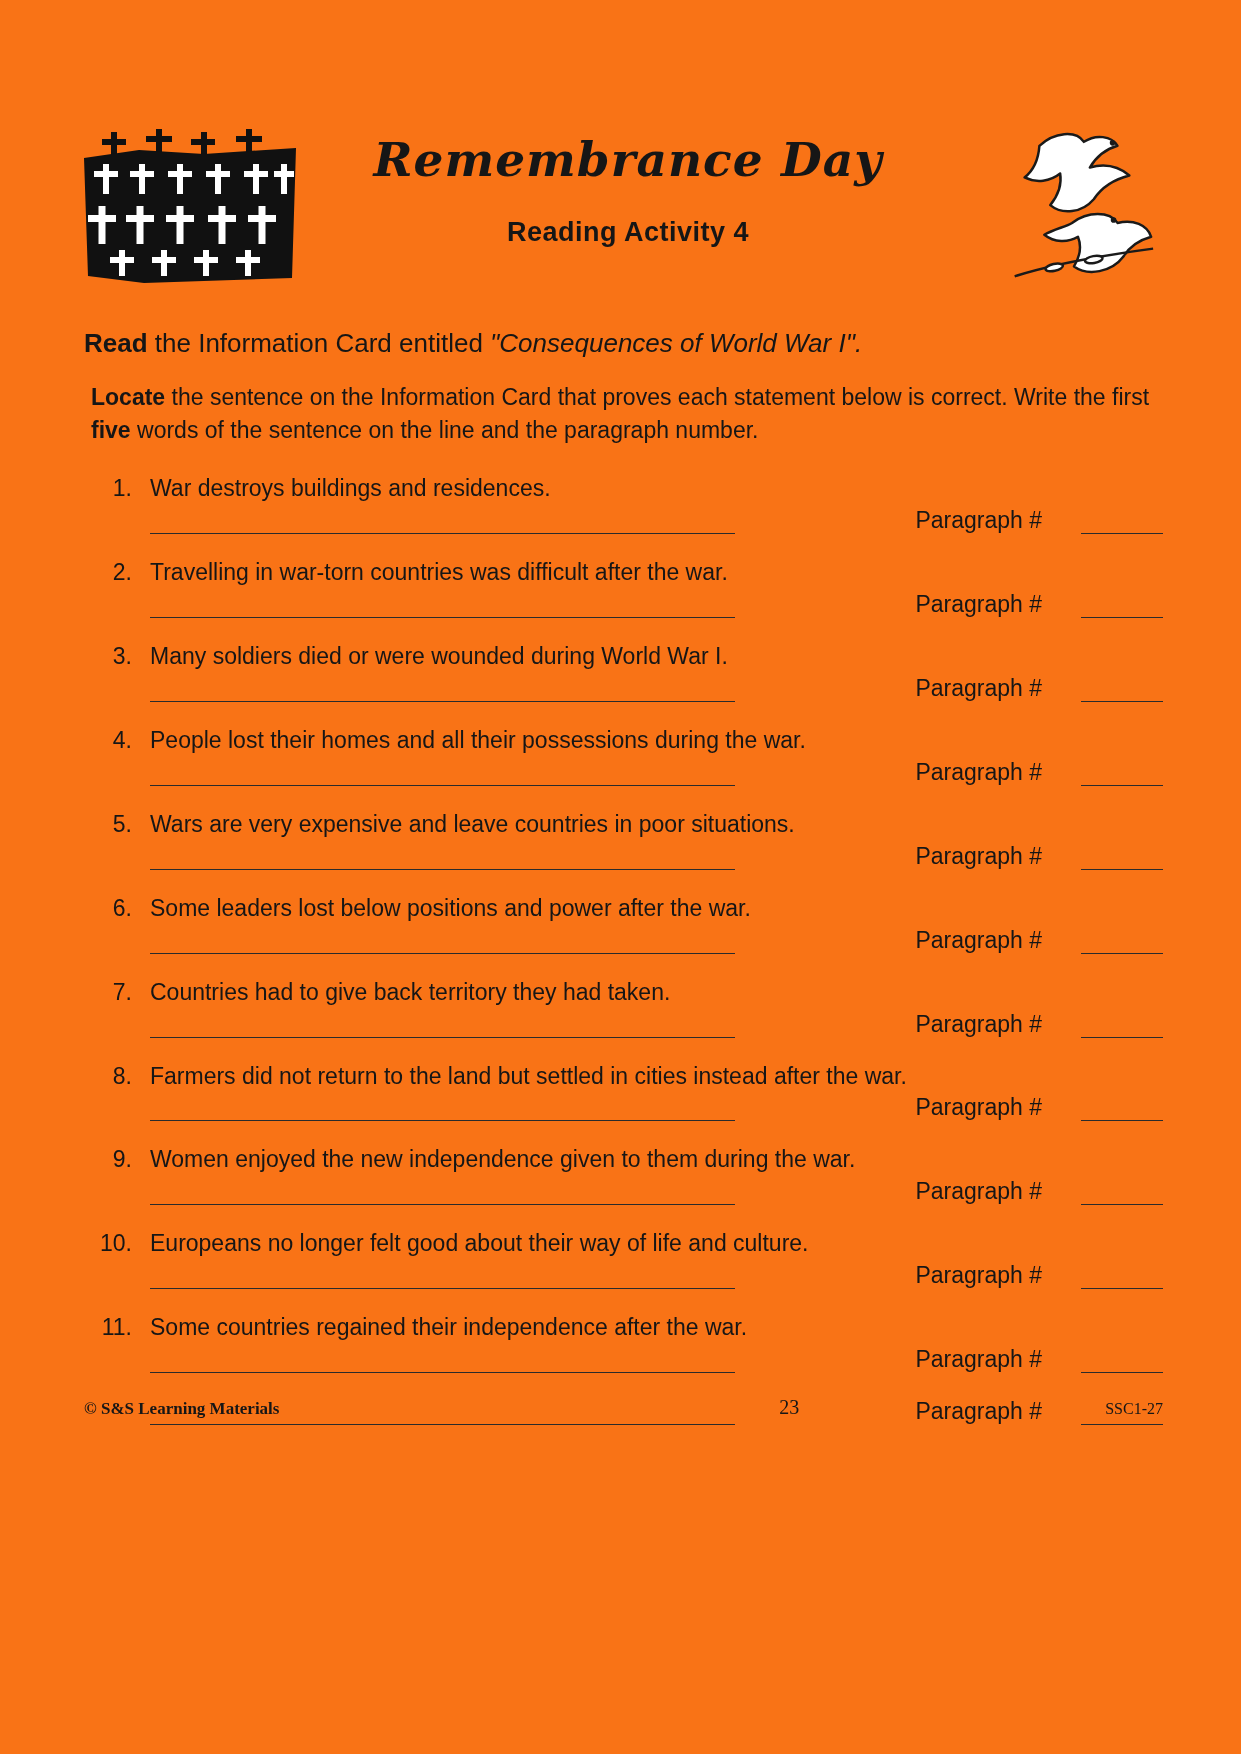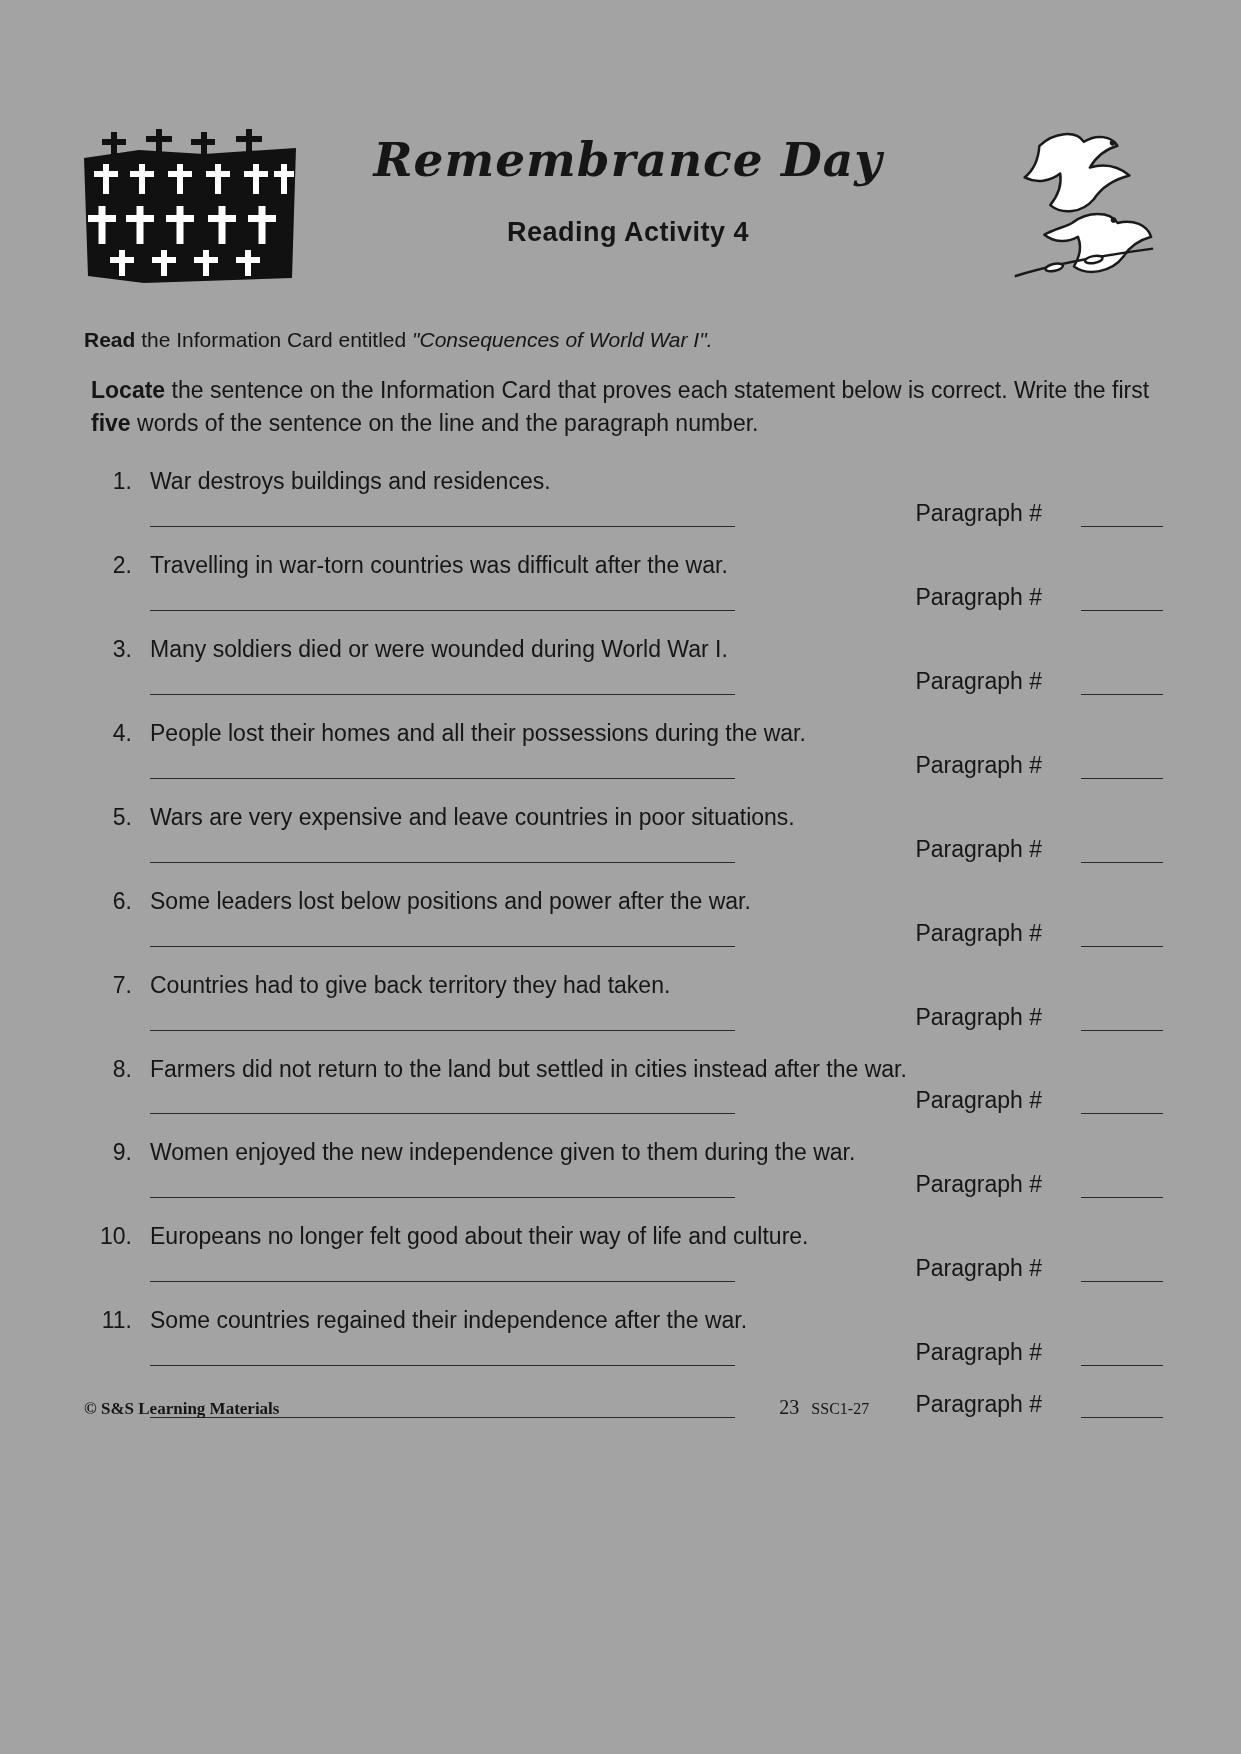--- a/index.html
+++ b/index.html
@@ -1,20 +1,20 @@
 <!DOCTYPE html>
 <html><head>
 <meta charset="utf-8">
 <style>
   html,body { margin:0; padding:0; background:#e8e8e8; }
   .page {
     position:relative;
     width:1241px; height:1754px;
     margin:0 auto;
-    background:#a3a3a3;
+    background:#f97316;
     box-sizing:border-box;
     padding:128px 78px 0 84px;
     overflow:hidden;
     font-family:"Liberation Sans", sans-serif;
     color:#161616;
   }
   .header { display:flex; align-items:flex-start; }
   .crosses-wrap { width:212px; flex:0 0 212px; }
   .titles { width:560px; margin-left:52px; text-align:center; }
   .main-title {
@@ -22,21 +22,21 @@
     font-style:italic; font-weight:bold;
     font-size:47px; letter-spacing:1px;
     margin:4px 0 0 0;
   }
   .sub-title {
     font-size:27px; font-weight:bold;
     margin:30px 0 0 0; letter-spacing:0.5px;
   }
   .doves-wrap { margin-left:auto; width:178px; }
 
-  .read-para { font-size:21px; margin:18px 0 0 0; }
+  .read-para { font-size:26px; margin:18px 0 0 0; }
   .locate-para { font-size:23px; margin:22px 0 0 7px; line-height:1.42; }
   .read-para i { font-style:italic; }
 
   .questions { margin-top:28px; }
   .question { margin-bottom:24px; }
   .q-row { display:flex; font-size:23px; line-height:1.3; }
   .q-num { flex:0 0 48px; width:48px; text-align:right; padding-right:18px; }
   .q-text { flex:1; }
   .a-row { display:flex; align-items:flex-end; padding-left:66px; margin-top:2px;gap:23px; }
   .answer-line { width:585px; border-bottom:1.6px solid #2b2b2b; height:27px; }
@@ -45,21 +45,21 @@
   .para-line { width:82px; border-bottom:1.6px solid #2b2b2b; height:27px; }
 
   .footer {
     position:absolute; left:84px; right:78px; top:1396px;
     display:flex; align-items:baseline;
     font-family:"Liberation Serif", serif;
     gap:12px;
   }
   .footer-left  { flex:1; text-align:left;  font-weight:bold; font-size:17px; }
   .footer-center{ flex:1; text-align:right; font-size:20px; }
-  .footer-right { flex:1;  font-size:16px; }
+  .footer-right { flex:1; text-align:right;  font-size:16px; }
 </style>
 </head>
 <body>
 
 <div class="page">
 
   <div class="header">
 
     <div class="crosses-wrap">
       <svg viewBox="0 0 212 155" width="212" height="155" aria-hidden="true">

